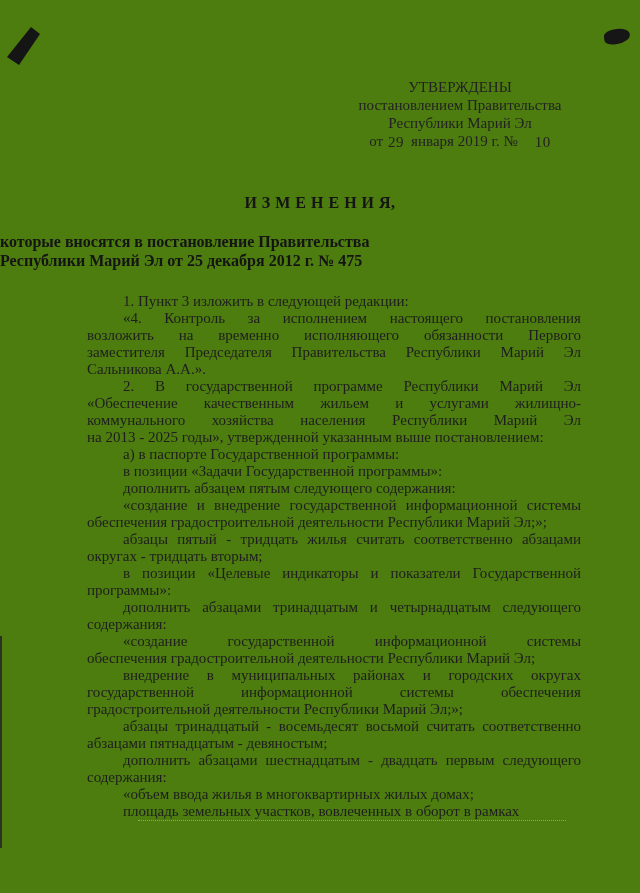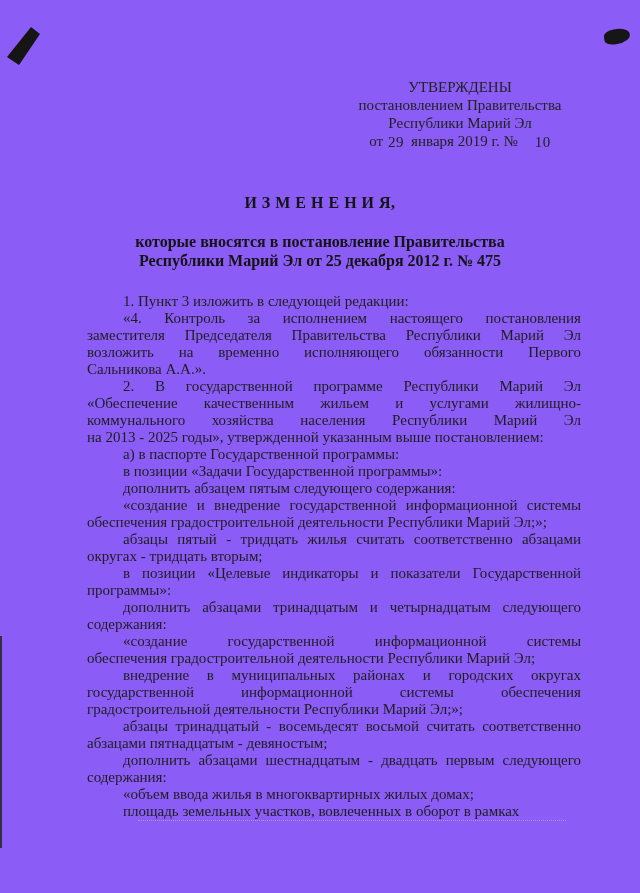--- a/index.html
+++ b/index.html
@@ -1,20 +1,20 @@
 <!DOCTYPE html>
 <html lang="ru"><head>
 <meta charset="utf-8">
 <style>
   html, body { margin: 0; padding: 0; }
   .page {
     position: relative;
     width: 640px;
     height: 893px;
-    background: #8b5cf6;
+    background: #4d7c0f;
     overflow: hidden;
     font-family: "Liberation Serif", "DejaVu Serif", serif;
     color: #1f1f1f;
   }
 
   
   .approval {
     position: absolute;
     top: 78px;
     left: 342px;
@@ -42,21 +42,20 @@
     font-weight: bold;
     font-size: 16px;
     color: #141414;
     letter-spacing: 0.5px;
   }
   .subtitle {
     position: absolute;
     top: 232px;
     left: 0;
     width: 640px;
-    text-align: center;
     font-weight: bold;
     font-size: 16px;
     line-height: 19px;
     color: #141414;
   }
 
   
   .doc-body {
     position: absolute;
     top: 293px;
@@ -133,22 +132,22 @@
 
   <div class="title">И З М Е Н Е Н И Я,</div>
   <div class="subtitle">
     <div>которые вносятся в постановление Правительства</div>
     <div>Республики Марий Эл от 25 декабря 2012 г. № 475</div>
   </div>
 
   <div class="doc-body">
       <div class="line first last">1. Пункт 3 изложить в следующей редакции:</div>
       <div class="line first">«4. Контроль за исполнением настоящего постановления</div>
+      <div class="line">возложить на временно исполняющего обязанности Первого</div>
       <div class="line">заместителя Председателя Правительства Республики Марий Эл</div>
-      <div class="line">возложить на временно исполняющего обязанности Первого</div>
       <div class="line last">Сальникова А.А.».</div>
       <div class="line first">2. В государственной программе Республики Марий Эл</div>
       <div class="line">«Обеспечение качественным жильем и услугами жилищно-</div>
       <div class="line">коммунального хозяйства населения Республики Марий Эл</div>
       <div class="line last">на 2013 - 2025 годы», утвержденной указанным выше постановлением:</div>
       <div class="line first last">а) в паспорте Государственной программы:</div>
       <div class="line first last">в позиции «Задачи Государственной программы»:</div>
       <div class="line first last">дополнить абзацем пятым следующего содержания:</div>
       <div class="line first">«создание и внедрение государственной информационной системы</div>
       <div class="line last">обеспечения градостроительной деятельности Республики Марий Эл;»;</div>

